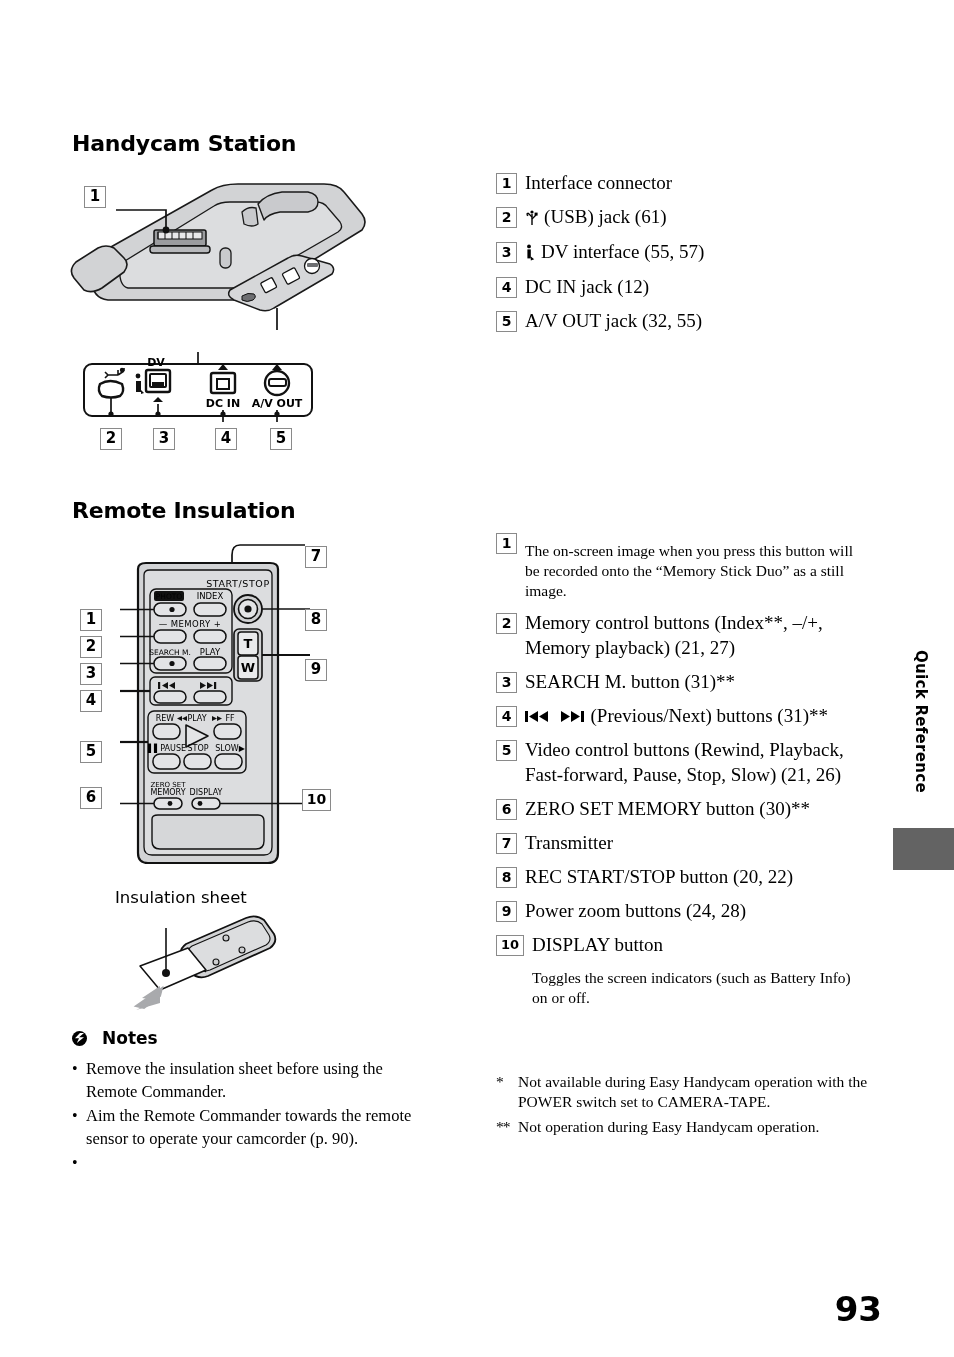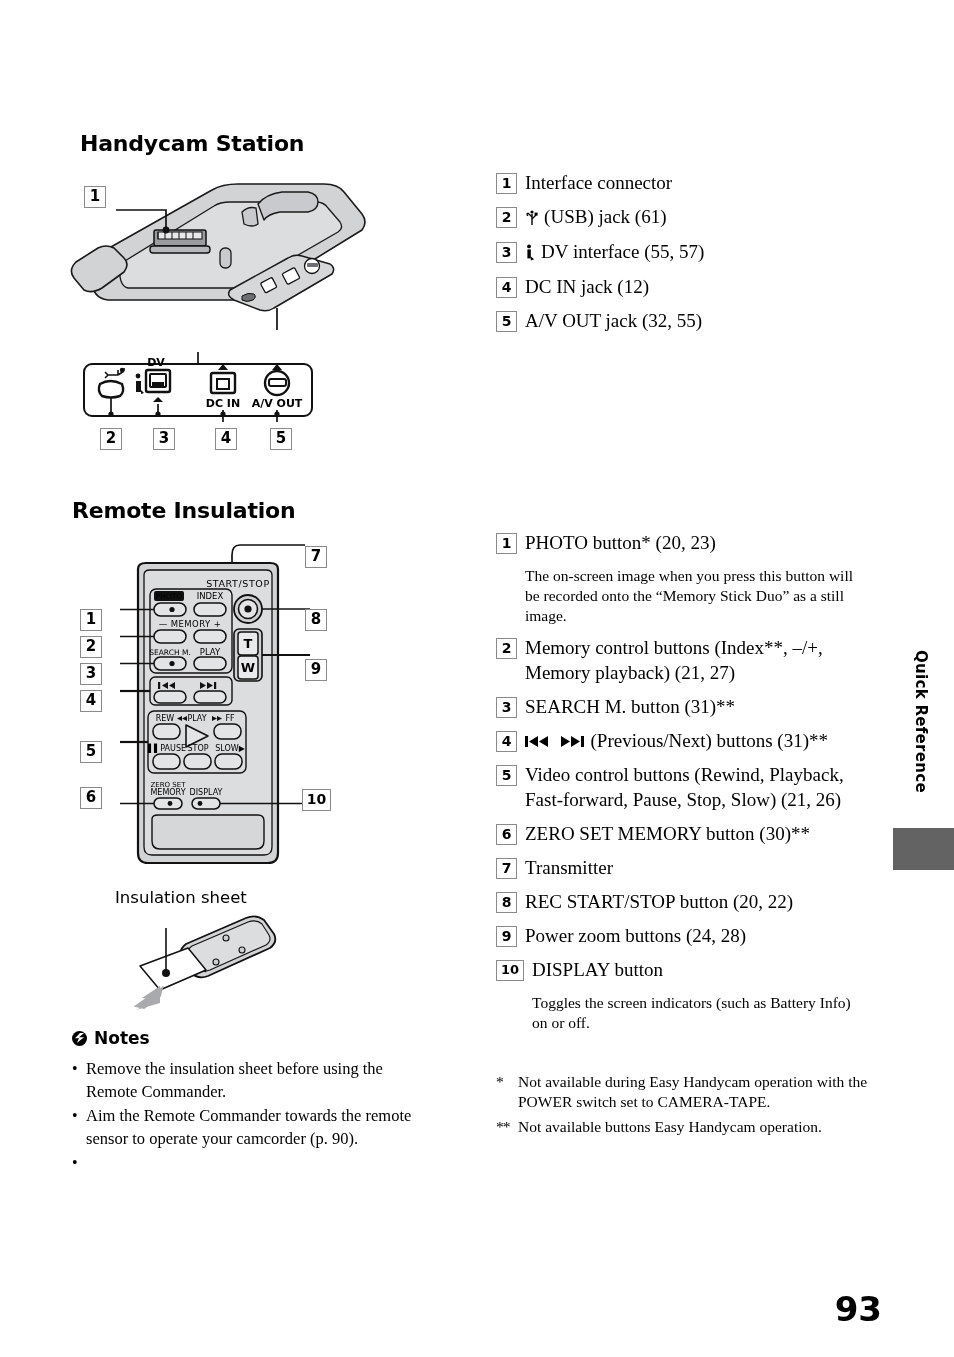--- a/index.html
+++ b/index.html
@@ -22,21 +22,21 @@
 
   
   .section-heading {
     position: absolute;
     font-family: "DejaVu Sans", sans-serif;
     font-weight: bold;
     font-size: 22px;
     letter-spacing: -0.2px;
     color: #000;
   }
-  #heading-station { left: 72px; top: 131px; margin-left: 8px; }
+  #heading-station { left: 72px; top: 131px; }
   #heading-remote  { left: 72px; top: 498px; }
 
   
   .callout {
     position: absolute;
     width: 22px;
     height: 22px;
     border: 1.6px solid #8a8a8a;
     box-sizing: border-box;
     background: #fff;
@@ -112,21 +112,21 @@
   
   .notes-head {
     position: absolute;
     left: 72px;
     top: 1028px;
     font-family: "DejaVu Sans", sans-serif;
     font-weight: bold;
     font-size: 17px;
     display: flex;
     align-items: center;
-    gap: 7px;
+    gap: 15px;
   }
   .notes-bullet-icon {
     display: inline-block;
     width: 15px; height: 15px;
     border-radius: 50%;
     background: #000;
     position: relative;
   }
   .notes-bullet-icon::after {
     content: "";
@@ -514,21 +514,20 @@
     <div class="note-li">
       <span class="note-bullet">•</span>
     </div>
   </div>
 
   <div class="ref-list" id="remote-ref-list" style="top:530px;">
 
     <div class="ref-item">
       <div class="ref-num">1</div>
       <div class="ref-body">
-        <div class="ref-title">PHOTO button* (20, 23)</div>
         <div class="ref-desc">The on-screen image when you press this button will be recorded onto the “Memory Stick Duo” as a still image.</div>
       </div>
     </div>
 
     <div class="ref-item">
       <div class="ref-num">2</div>
       <div class="ref-body">
         <div class="ref-title">Memory control buttons (Index**, –/+, Memory playback) (21, 27)</div>
       </div>
     </div>
@@ -606,21 +605,21 @@
     </div>
   </div>
 
   <div class="footnotes">
     <div class="fn">
       <span class="fn-mark">*</span>
       <span class="fn-text">Not available during Easy Handycam operation with the POWER switch set to CAMERA-TAPE.</span>
     </div>
     <div class="fn">
       <span class="fn-mark dbl">**</span>
-      <span class="fn-text">Not available buttons Easy Handycam operation.</span>
+      <span class="fn-text">Not operation during Easy Handycam operation.</span>
     </div>
   </div>
 
   <div id="side-tab-label">Quick Reference</div>
   <div id="side-tab-block"></div>
 
   <div id="page-number">93</div>
 
 </div>
 

